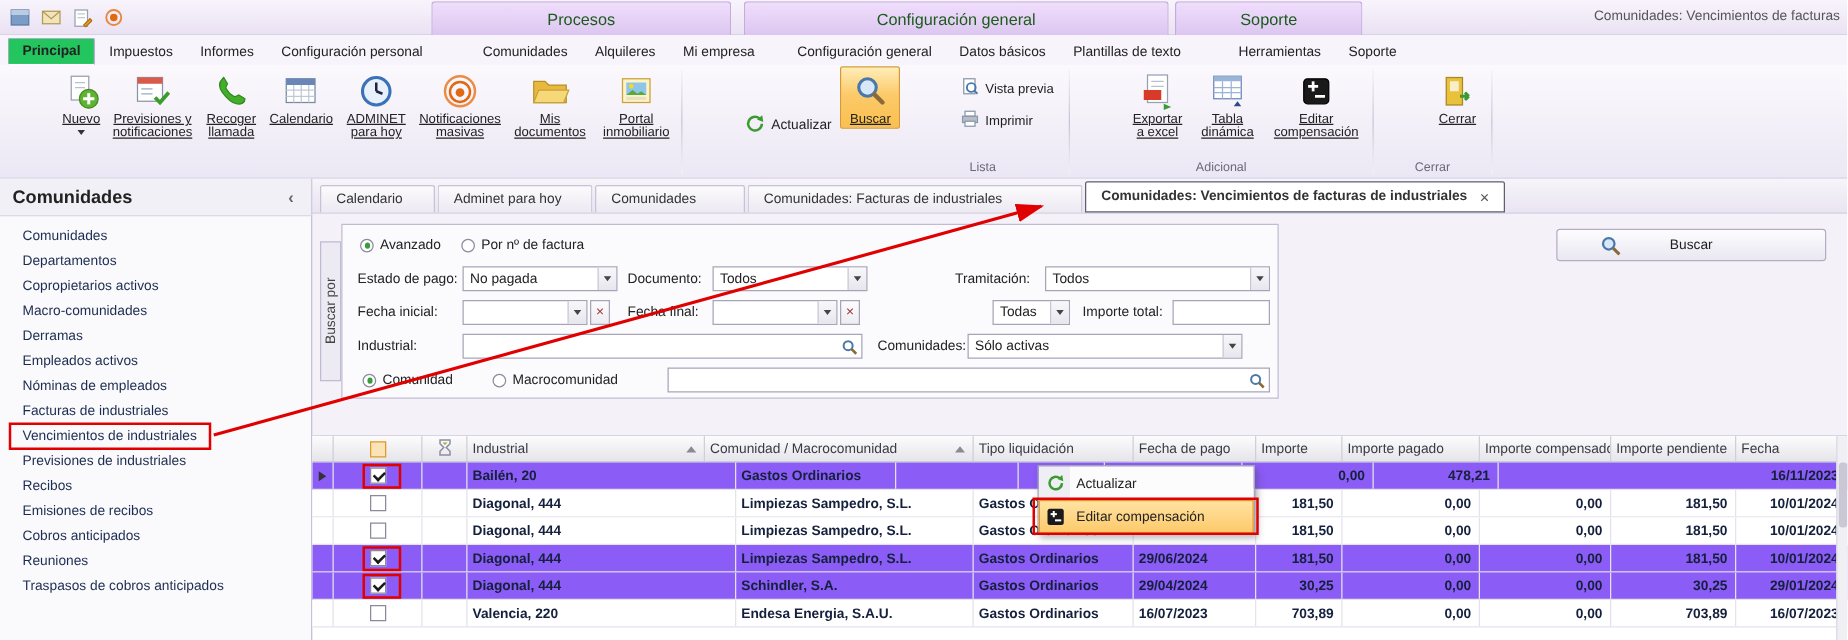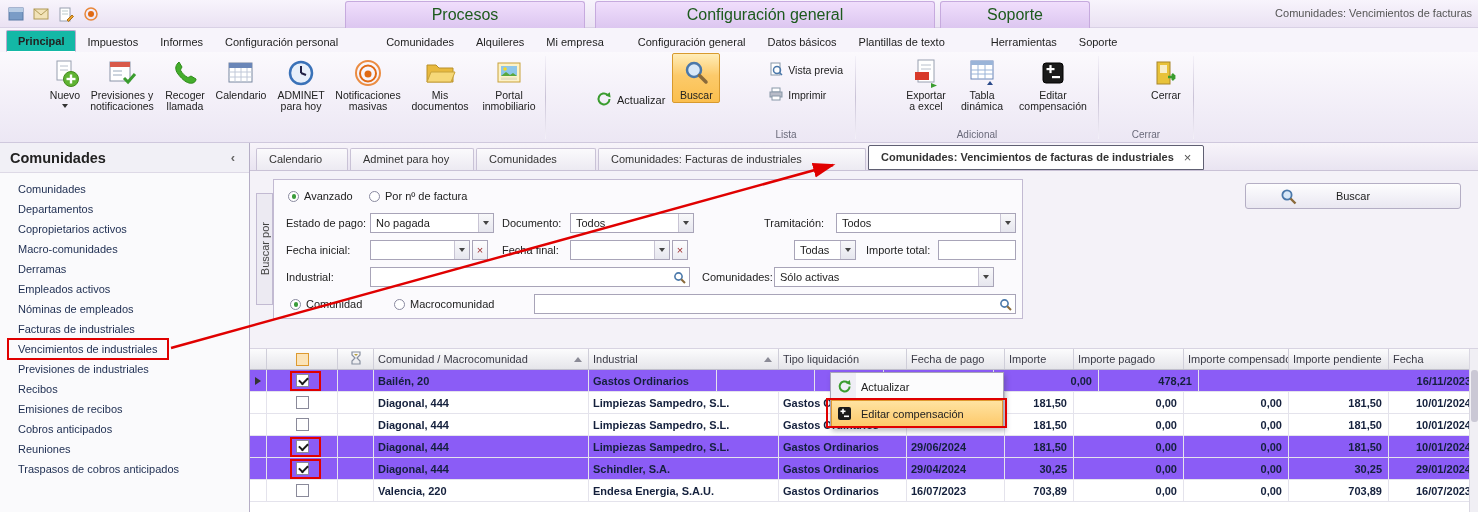--- a/index.html
+++ b/index.html
@@ -3,39 +3,39 @@
 <meta charset="utf-8">
 <style>
   * { box-sizing: border-box; margin: 0; padding: 0; }
   body { font-family: "Liberation Sans", sans-serif; background:#fff; }
   #app { position:relative; width:1478px; height:512px; overflow:hidden; background:#fff; font-size:11px; color:#222; }
 
   
   .titlebar { position:relative; height:28px; background:linear-gradient(#f8f4fc,#eae2f3); border-bottom:1px solid #d9d1e5; display:flex; align-items:center; }
   .qat { display:flex; gap:7px; padding-left:7px; align-items:center; }
   .qat .qi { width:18px; height:18px; display:flex; align-items:center; justify-content:center; }
-  .ctx { position:absolute; top:1px; height:27px; display:flex; align-items:center; justify-content:center; font-size:16px; color:#1d5a1d; background:linear-gradient(#f0defc,#dcc6f0); border:1px solid #c6aade; border-bottom:none; border-radius:3px 3px 0 0; }
+  .ctx { position:absolute; top:1px; height:27px; display:flex; align-items:center; justify-content:center; font-size:13px; color:#1d5a1d; background:linear-gradient(#f0defc,#dcc6f0); border:1px solid #c6aade; border-bottom:none; border-radius:3px 3px 0 0; }
   #ctx-procesos { left:345px; width:240px; }
   #ctx-config  { left:595px; width:340px; }
   #ctx-soporte { left:940px; width:150px; }
   .wtitle { position:absolute; right:6px; top:7px; font-size:11px; color:#555; max-width:205px; white-space:nowrap; overflow:hidden; }
 
   
   .tabrow { height:24px; background:#f7f4fb; display:flex; align-items:flex-end; padding-left:6px; }
   .rtab { padding:4px 11px; color:#222; white-space:nowrap; cursor:default; }
-  .rtab.active { background:#14b8a6; border:1px solid #b9abce; border-bottom:1px solid #fff; border-radius:2px 2px 0 0; font-weight:bold; }
+  .rtab.active { background:#22c55e; border:1px solid #b9abce; border-bottom:1px solid #fff; border-radius:2px 2px 0 0; font-weight:bold; }
   .rtab.m1 { margin-left:26px; } .rtab.m2 { margin-left:12px; } .rtab.m3 { margin-left:24px; }
 
   
   .ribbon { height:91px; background:linear-gradient(#fbf9fd,#ece7f4); border-bottom:1px solid #cfc8dd; display:flex; align-items:stretch; padding:1px 4px 0 4px; }
   .rgrp { display:flex; flex-direction:column; }
   .rgrp-body { display:flex; align-items:flex-start; flex:1;padding-left:40px; }
   .rgrp-label { text-align:center; font-size:10px; color:#6a6a7a; height:13px; }
   .rsep { width:1px; background:linear-gradient(#f4f1f9,#c9c2d6,#f4f1f9); margin:3px 3px; }
-  .rbtn { display:flex; flex-direction:column; align-items:center; padding:3px 3px 1px 3px; font-size:10.5px; line-height:11px; text-align:center; color:#222; border:1px solid transparent; border-radius:2px; }
+  .rbtn { display:flex; flex-direction:column; align-items:center; padding:3px 3px 1px 3px; font-size:10.5px; line-height:11px; text-align:center; color:#222; border:1px solid transparent; border-radius:2px;text-decoration:underline; }
   .rbtn .ric { height:31px; display:flex; align-items:center; justify-content:center; margin-bottom:2px; }
   .rbtn.hl { background:linear-gradient(#ffedb8,#fcca6a 45%,#fbbf4e); border:1px solid #d89a2e; }
   .caret { width:0; height:0; border-left:3px solid transparent; border-right:3px solid transparent; border-top:4px solid #333; margin-top:3px; }
   .rbtn-h { display:flex; flex-direction:row; align-items:center; gap:5px; align-self:center; font-size:11px; padding:4px 7px; margin-top:18px; }
   .vstack { display:flex; flex-direction:column; gap:5px; padding-top:7px; margin:0 4px; }
   .sbtn { display:flex; align-items:center; gap:5px; font-size:10.5px; color:#222; padding:2px 5px; }
   .w40{width:42px}.w52{width:54px}.w56{width:58px}.w60{width:62px}.w64{width:66px}.w70{width:72px}.w46{width:48px}.w82{width:84px}
 
   
   .main { display:flex; height:369px; }
@@ -539,26 +539,26 @@
           <div class="gh c-ind"></div>
           <div class="gh c-chk">
               <span class="cb hd"></span>
             </div>
           <div class="gh c-ico">
               <span><svg width="12" height="14">
                   <path d="M2 1 h8 v3 l-3 3 3 3 v3 H2 v-3 l3 -3 -3 -3 Z" fill="none" stroke="#8890a0" stroke-width="1.2"></path>
                   <path d="M4 3 h4 l-2 2 Z" fill="#b8a040"></path>
                 </svg></span>
             </div>
+          <div class="gh c-indl">
+              <span>Industrial</span>
+              <span class="sort"></span>
+            </div>
           <div class="gh c-com">
               <span>Comunidad / Macrocomunidad</span>
-              <span class="sort"></span>
-            </div>
-          <div class="gh c-indl">
-              <span>Industrial</span>
               <span class="sort"></span>
             </div>
           <div class="gh c-tipo">
               <span>Tipo liquidación</span>
             </div>
           <div class="gh c-fp">
               <span>Fecha de pago</span>
             </div>
           <div class="gh c-imp">
               <span>Importe</span>

